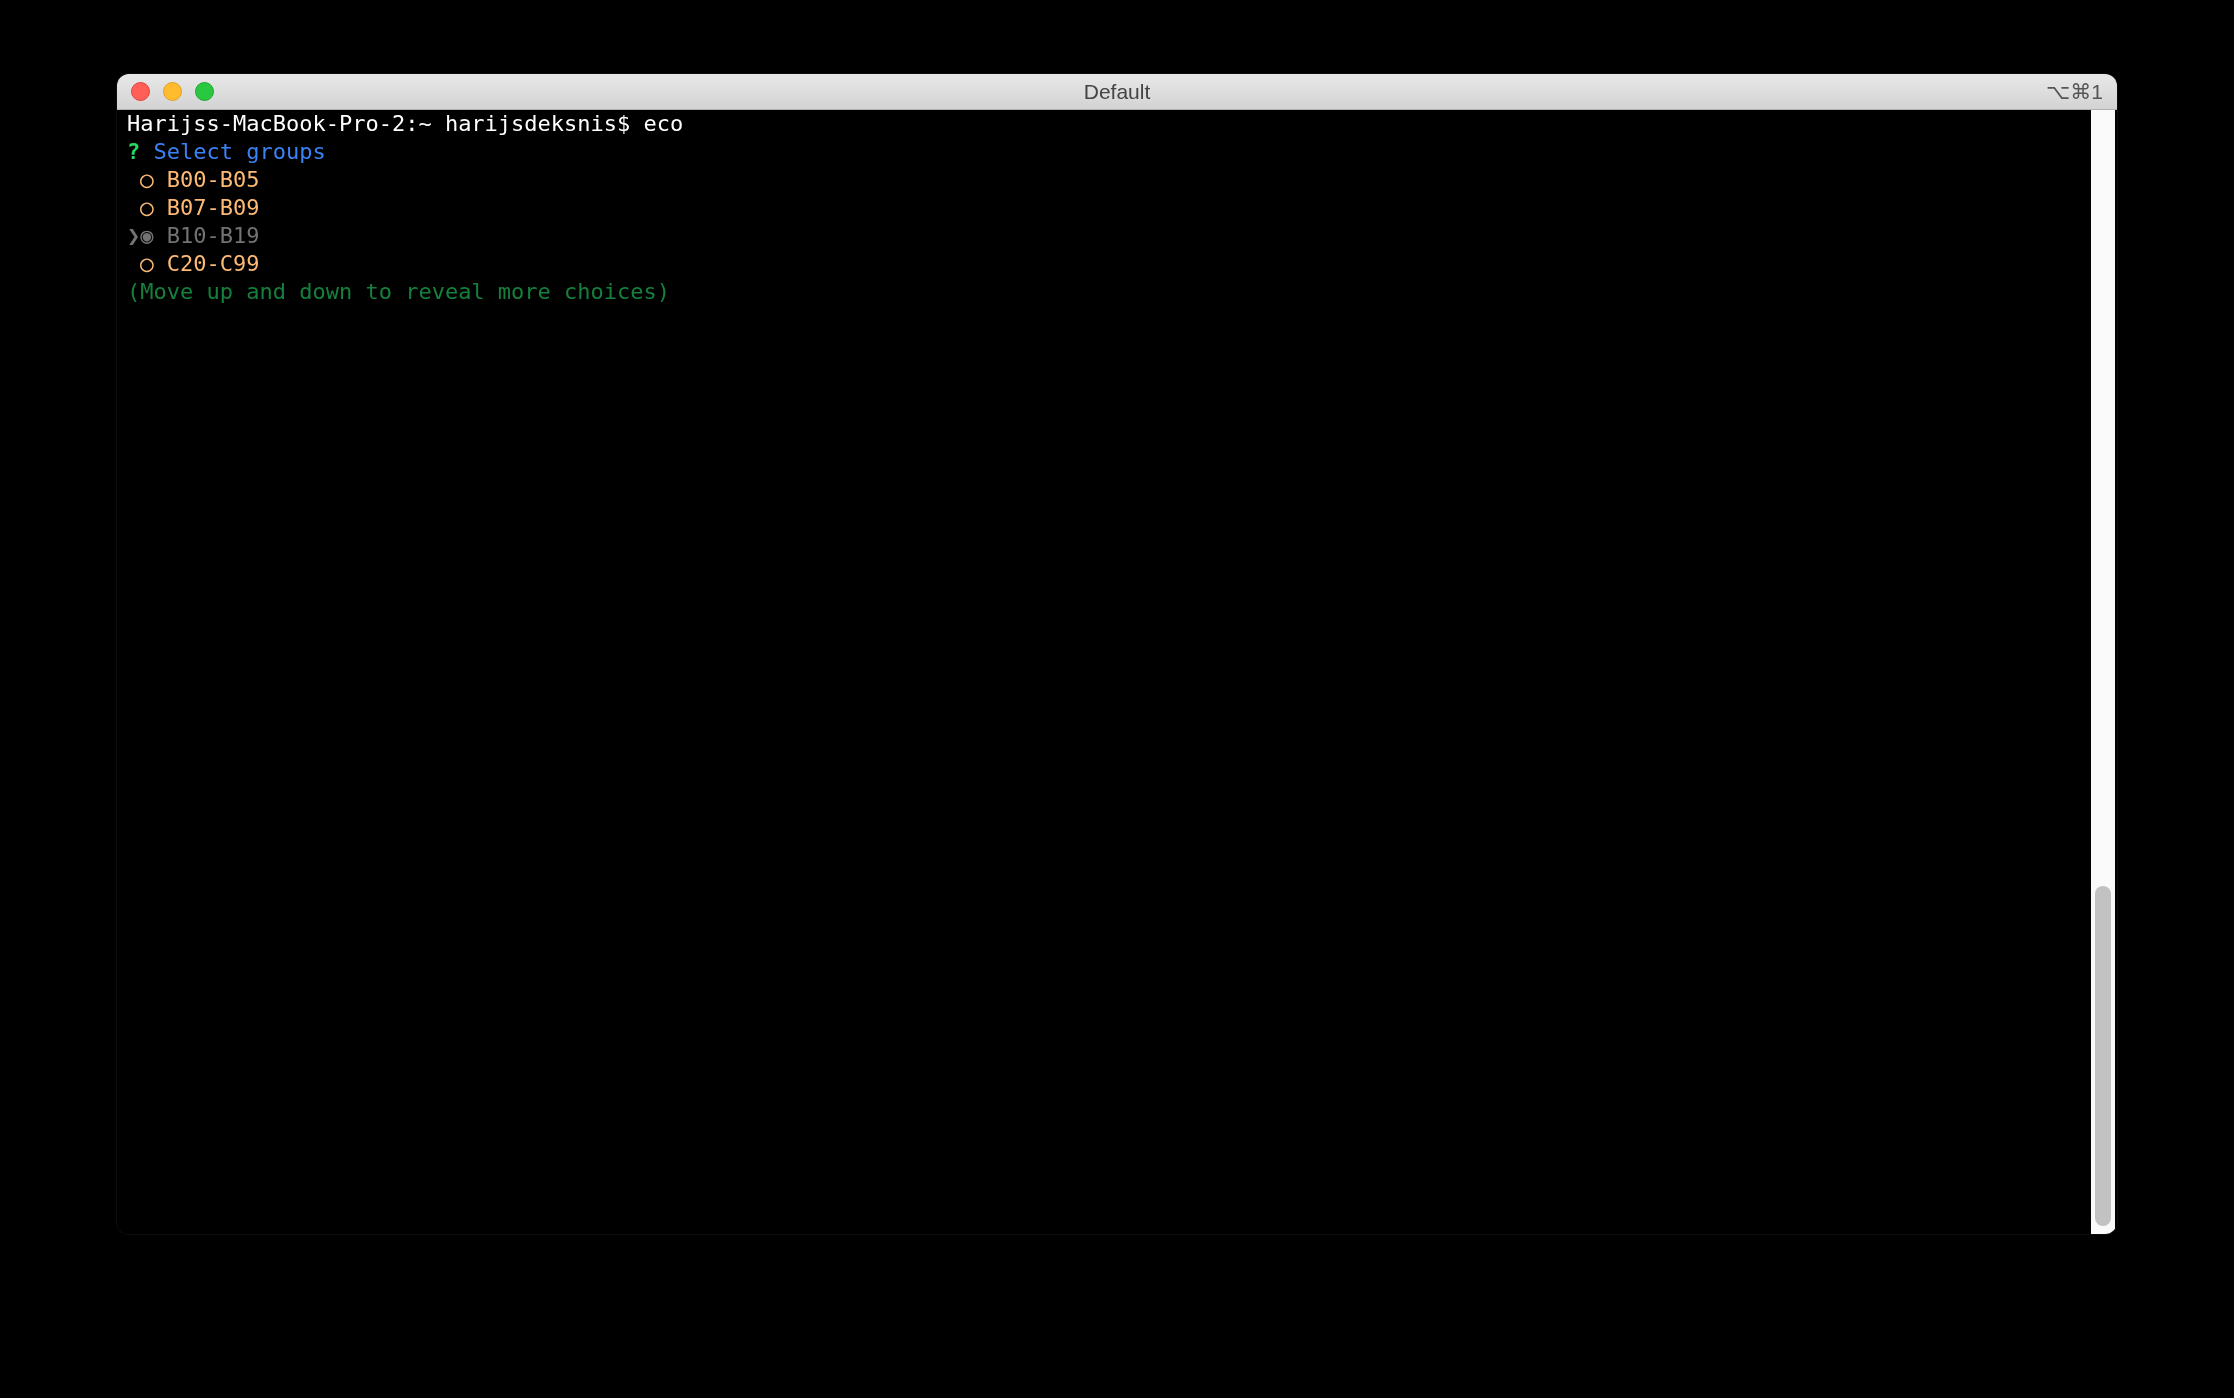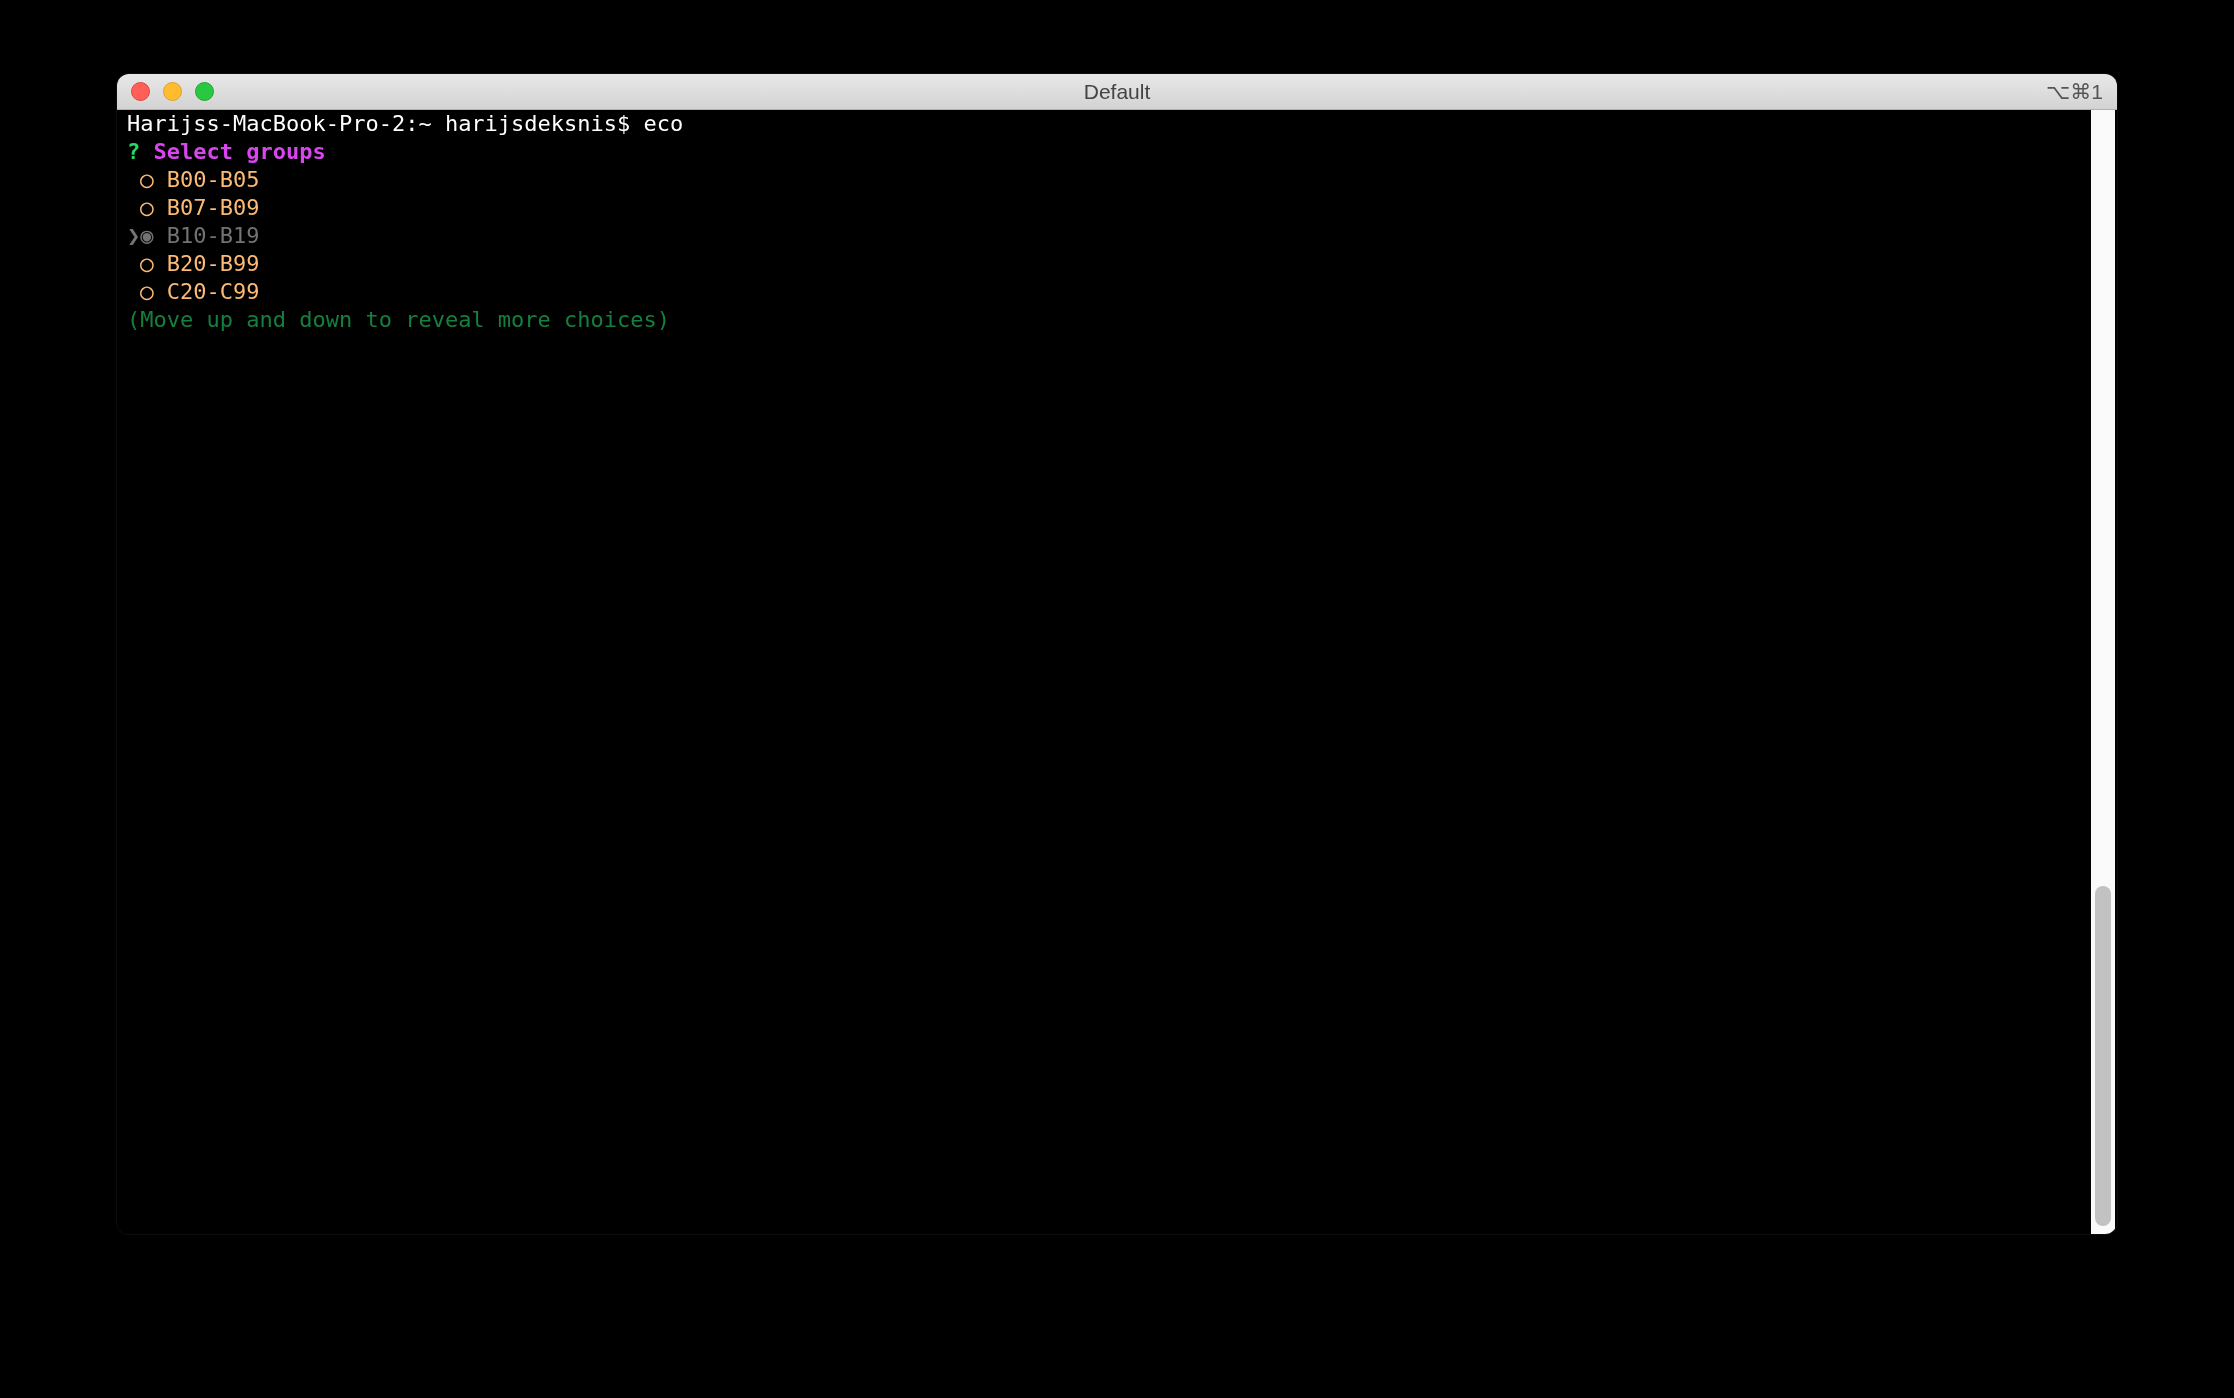--- a/index.html
+++ b/index.html
@@ -96,21 +96,21 @@
       width: 16px;
       height: 340px;
       bottom: 8px;
       background: #c2c2c2;
       border-radius: 8px;
     }
     
     .prompt-line { white-space: pre; }
     
     .question-mark { color: #26d962; font-weight: bold; }
-    .prompt-text { color: #d946ef; font-weight: bold; }
+    .prompt-text { color: #3b82f6; font-weight: normal; }
     
     .choice-line {
       white-space: pre;
       color: #fdba74;
     }
     
     .choice-line.selected { color: #737373; }
     
     .hint-line {
       color: #15803d;
@@ -135,21 +135,20 @@
   <div class="terminal-body">
 
     <div class="prompt-line">Harijss-MacBook-Pro-2:~ harijsdeksnis$ eco</div>
 
     <div class="prompt-line"><span class="question-mark">?</span> <span class="prompt-text">Select groups</span></div>
 
     <div id="choices-container">
         <div class="choice-line"> ◯ B00-B05</div>
         <div class="choice-line"> ◯ B07-B09</div>
         <div class="choice-line selected">❯◉ B10-B19</div>
-        <div class="choice-line"> ◯ B20-B99</div>
         <div class="choice-line"> ◯ C20-C99</div>
       </div>
 
     <div class="hint-line">(Move up and down to reveal more choices)</div>
 
     <div class="scrollbar-track">
       <div class="scrollbar-thumb"></div>
     </div>
   </div>
 

